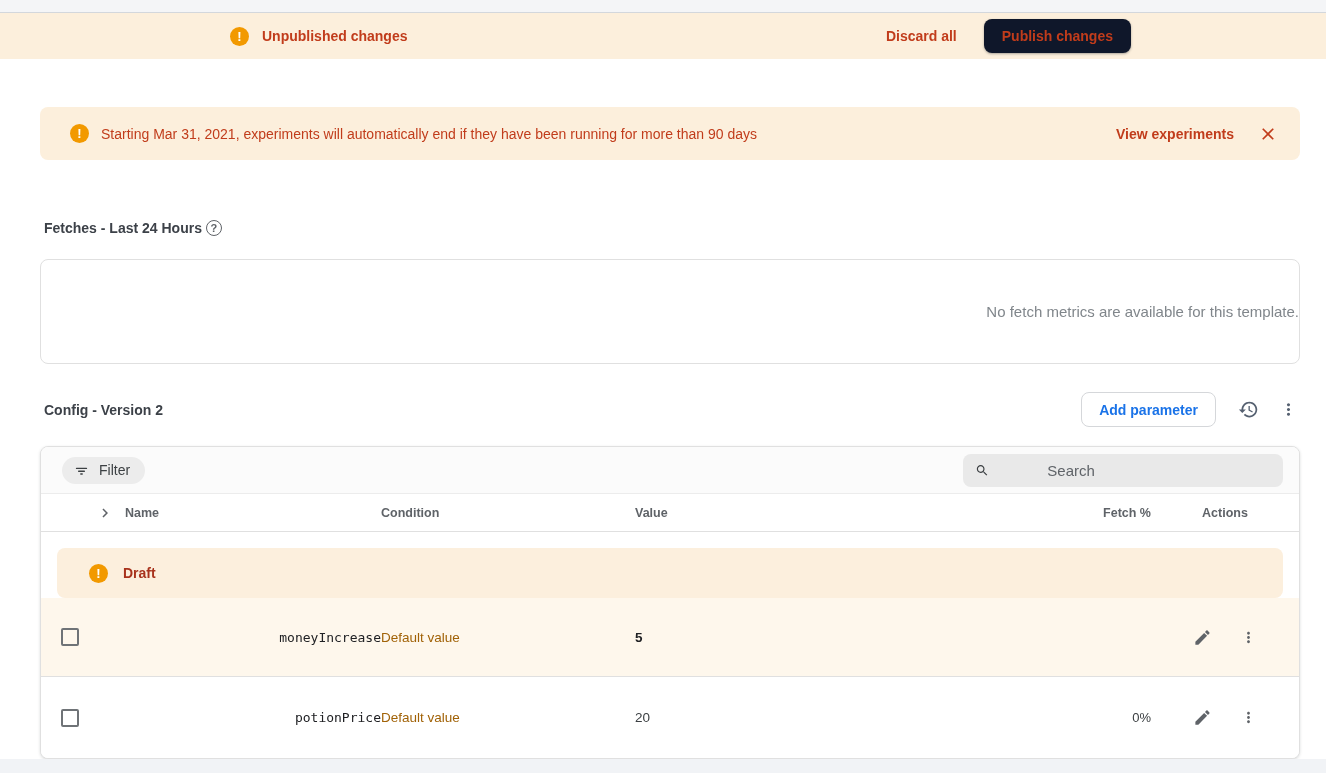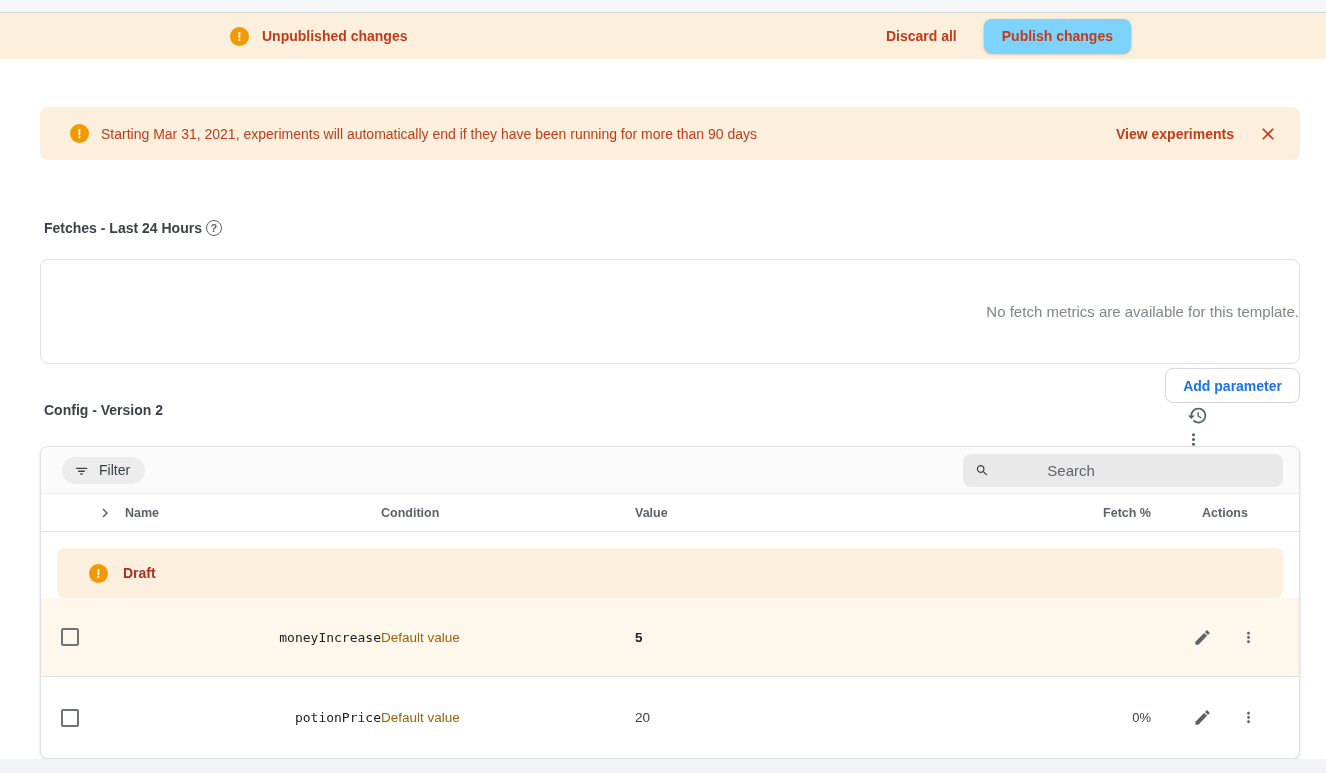--- a/index.html
+++ b/index.html
@@ -42,21 +42,21 @@
   .publish-bar .right {
     margin-left: auto; margin-right: 195px;
     display: flex; align-items: center; gap: 27px;
   }
   .discard-btn {
     background: none; border: none; cursor: pointer;
     color: #c13c1b; font-size: 14px; font-weight: 600;
     font-family: inherit;
   }
   .publish-btn {
-    background: #7dd3fc; border: none; cursor: pointer;
+    background: #0f172a; border: none; cursor: pointer;
     color: #c13c1b; font-size: 14px; font-weight: 600;
     font-family: inherit;
     height: 34px; padding: 0 18px; border-radius: 8px;
     box-shadow: 0 1px 2px rgba(60,64,67,.3), 0 1px 3px rgba(60,64,67,.15);
   }
 
   .main { flex: 1 1 auto; background: #ffffff; }
   .container { width: 1260px; margin-left: 40px; }
 
   
@@ -101,21 +101,21 @@
     background: #ffffff;
   }
   .metrics-card .empty-msg { color: #80868b; font-size: 15px; }
 
   
   .config-header {
     margin-top: 28px; height: 35px;
     display: flex; align-items: center;
   }
   .config-header .section-label { padding-left: 4px; }
-  .config-header .tools { margin-left: auto; display: flex; align-items: flex-start; flex-direction: column; }
+  .config-header .tools { margin-left: auto; display: flex; align-items: center; }
   .add-param-btn {
     background: #ffffff; border: 1px solid #d5d7da; border-radius: 8px;
     cursor: pointer; font-family: inherit;
     color: #1a73e8; font-size: 14px; font-weight: 600;
     height: 35px; padding: 0 17px;
   }
   .icon-btn {
     background: none; border: none; cursor: pointer;
     width: 24px; height: 24px; color: #556070;
     display: inline-flex; align-items: center; justify-content: center;

